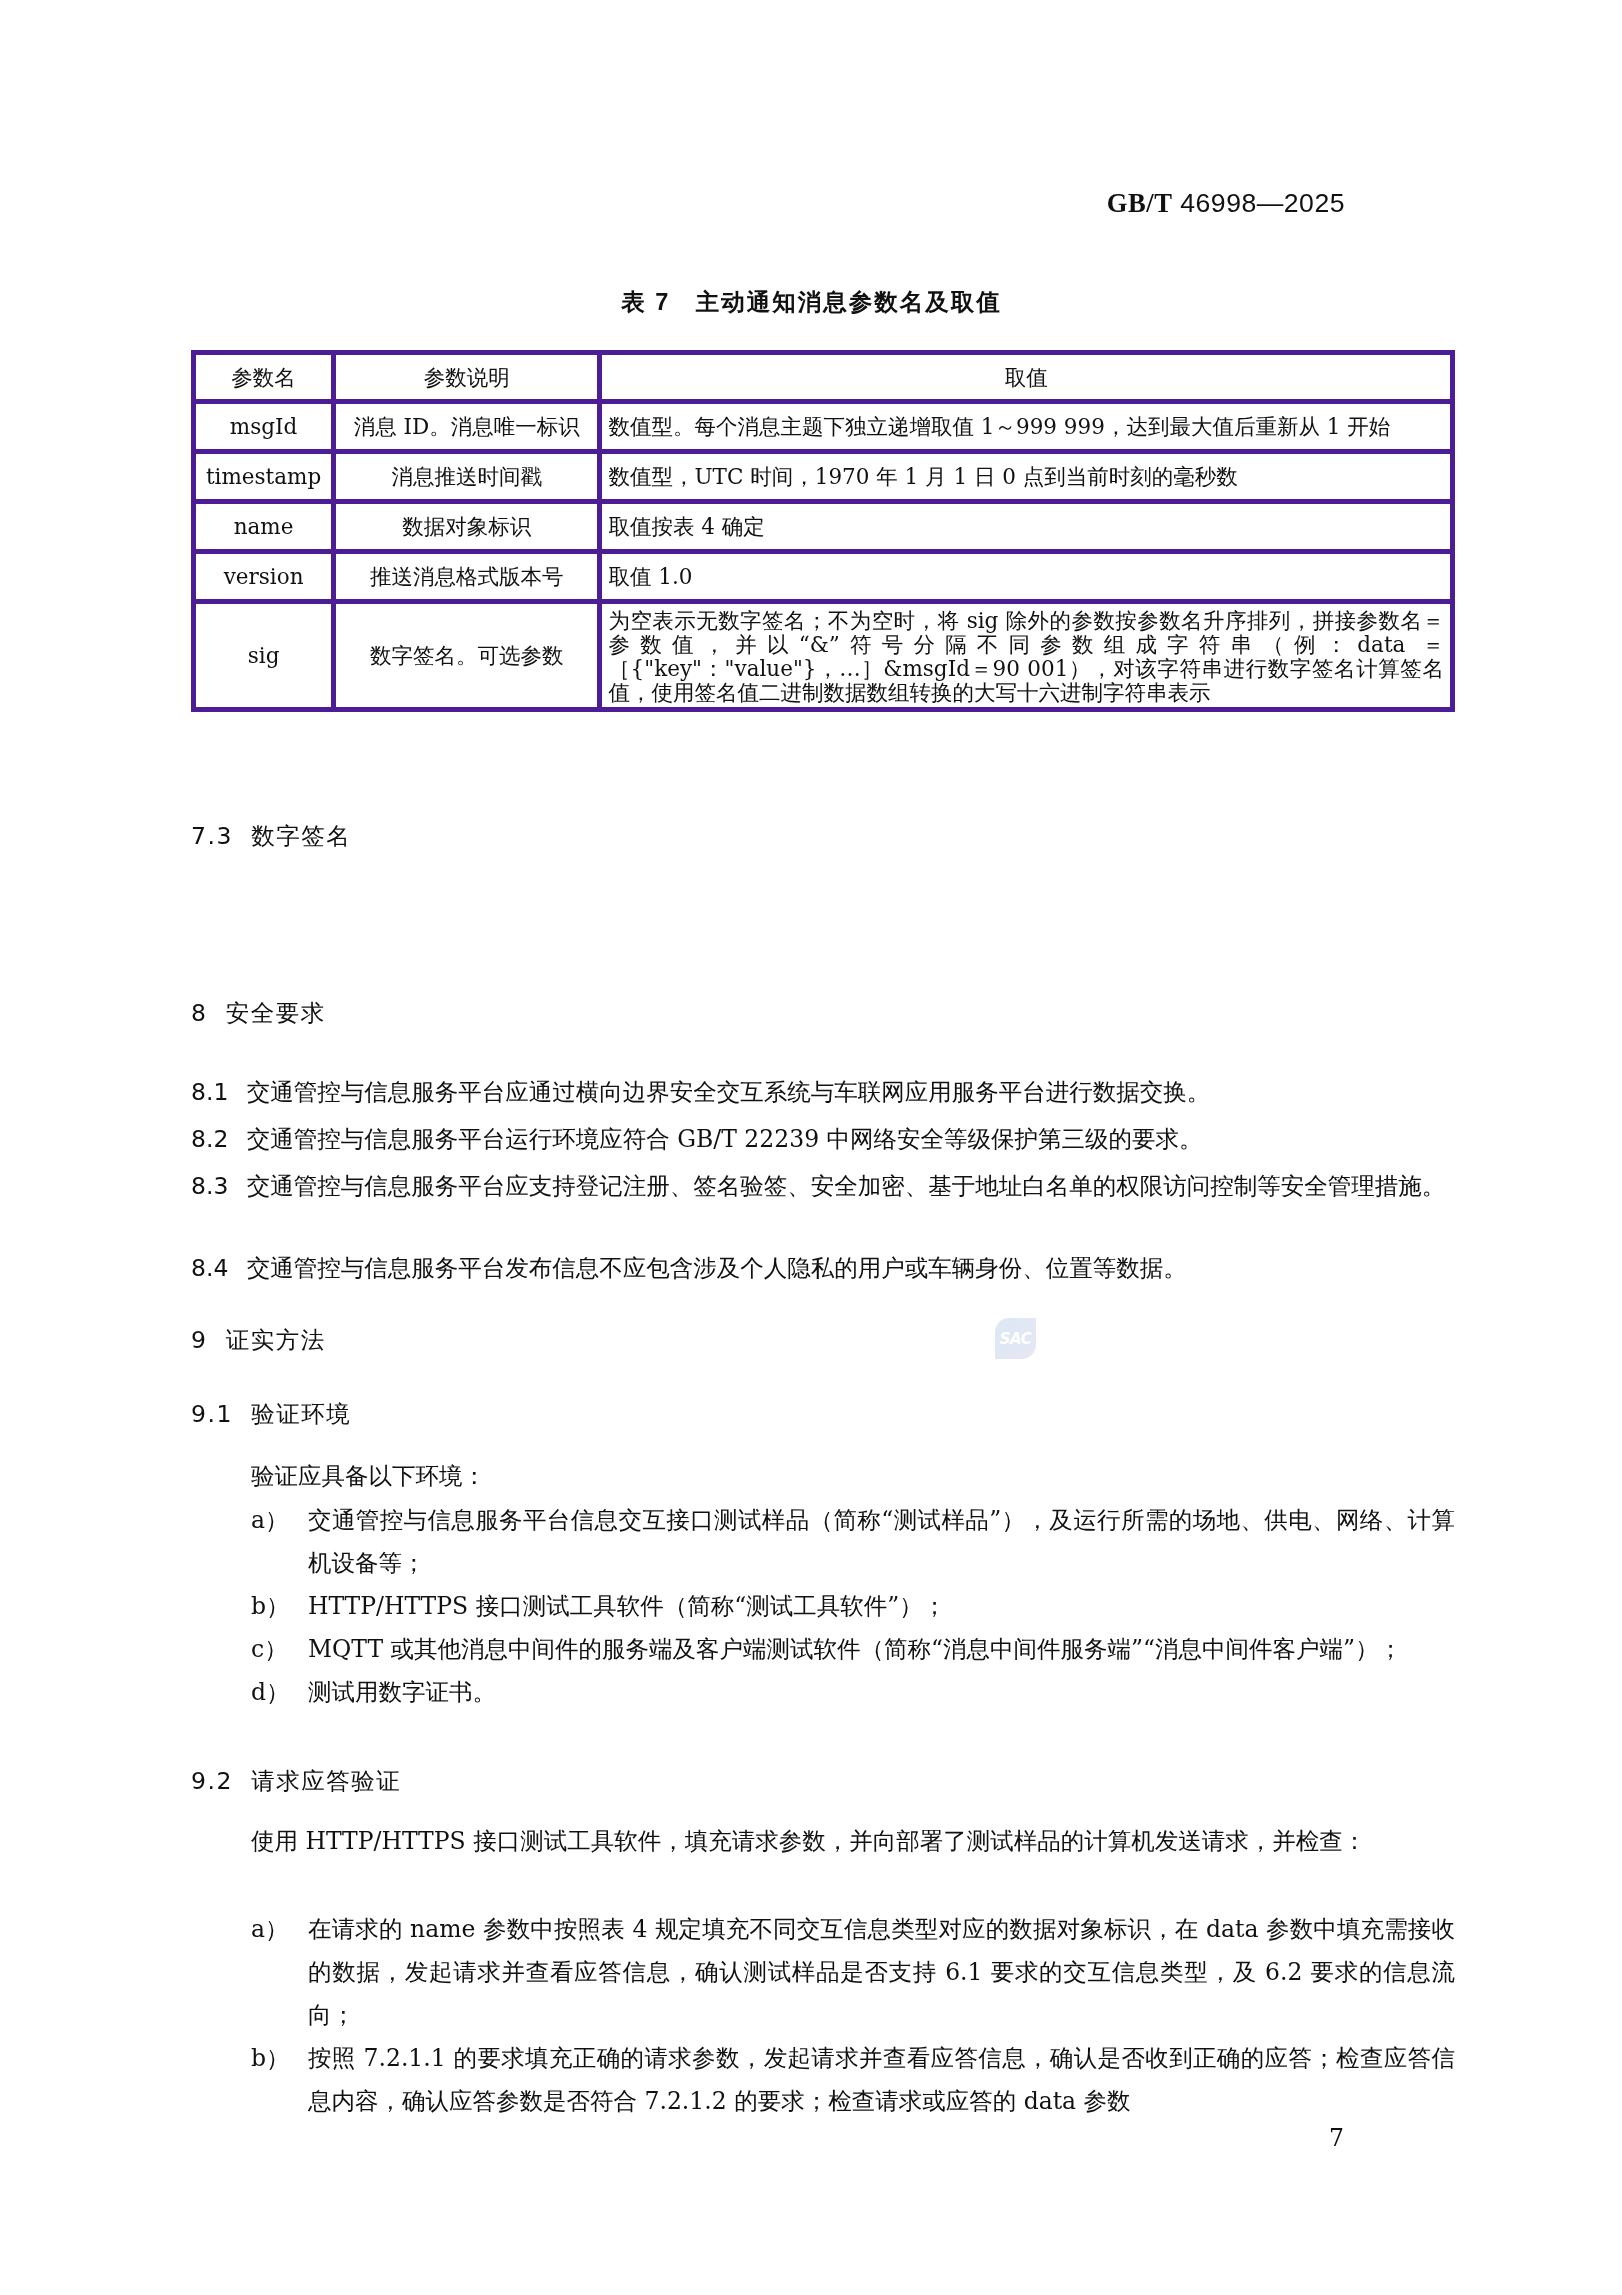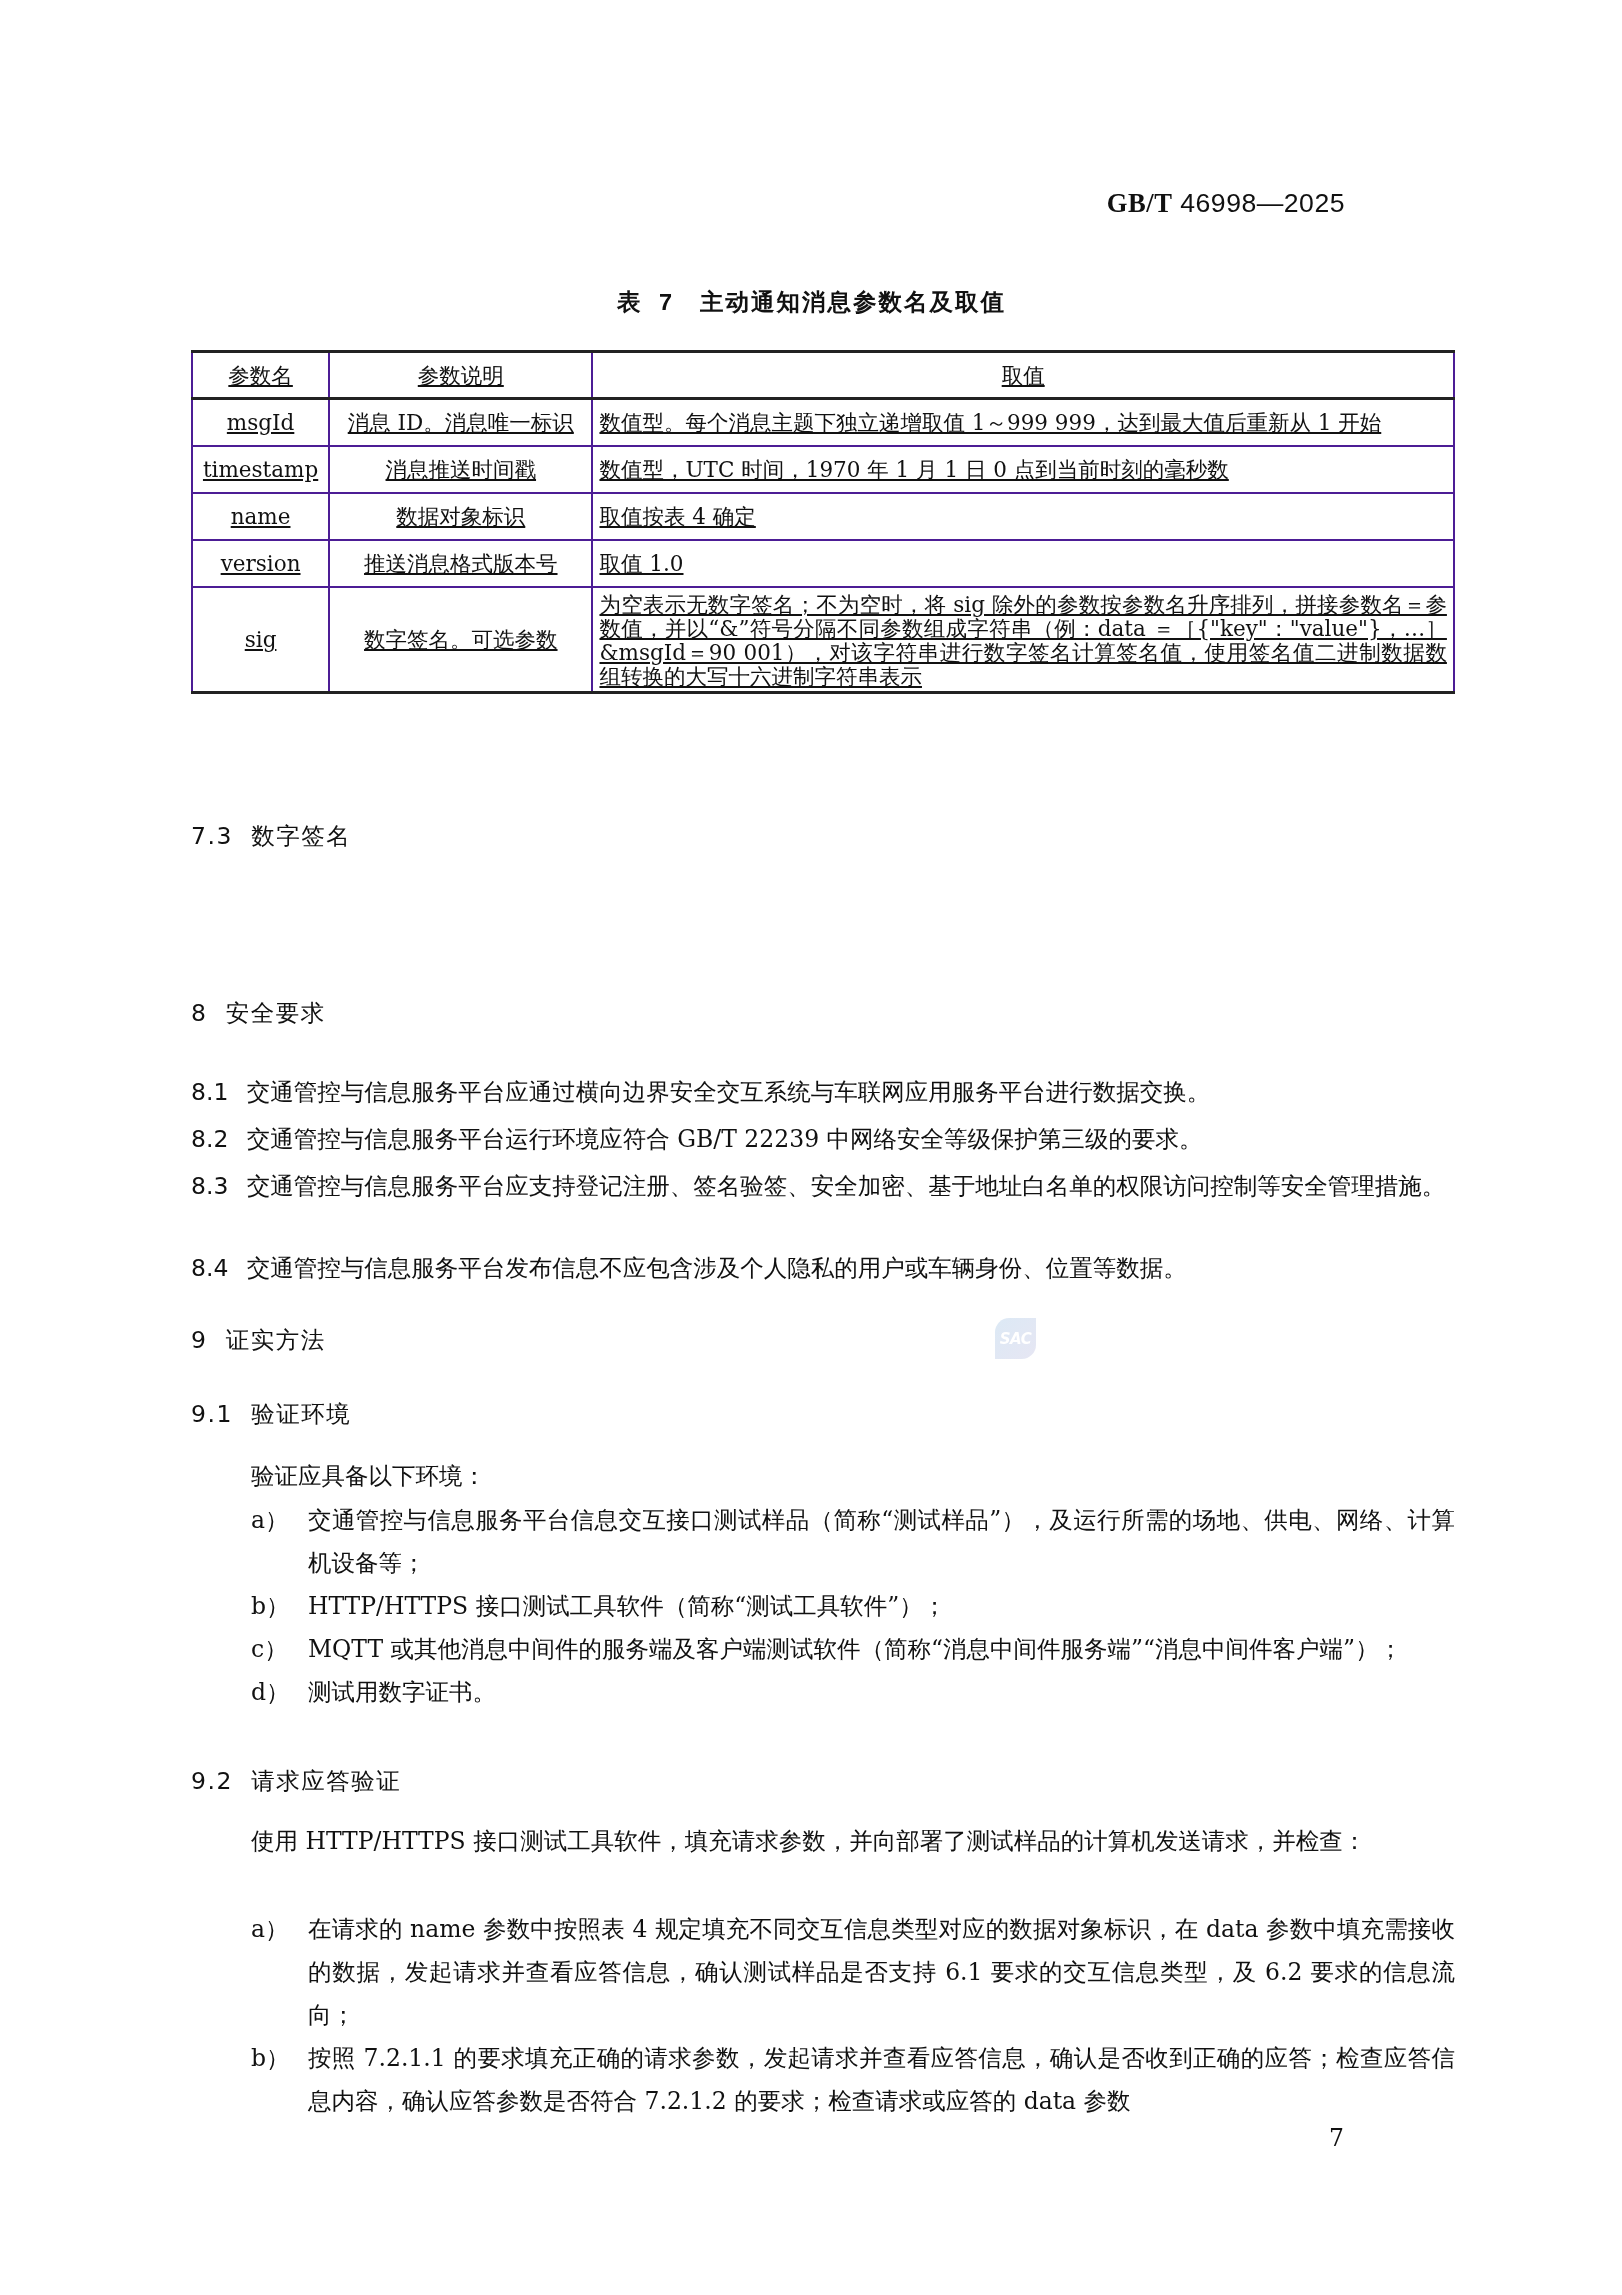--- a/index.html
+++ b/index.html
@@ -3,25 +3,25 @@
 <meta charset="utf-8">
 <style>
   html, body { margin: 0; padding: 0; background: #ffffff; }
   body { width: 1623px; height: 2295px; position: relative; overflow: hidden;
          font-family: "DejaVu Serif", "Liberation Serif", serif; color: #111; }
   .page { position: absolute; left: 0; top: 0; width: 1515px; height: 2295px; }
   .std-no { position: absolute; right: 170px; top: 188px; font-size: 26.6px; letter-spacing: 0.5px;
             font-family: "Liberation Sans", sans-serif; }
   .std-no .prefix { font-family: "Liberation Serif", serif; font-weight: bold; }
   .table-title { position: absolute; left: 0; width: 1623px; top: 286px; text-align: center;
-                 font-family: Liberation Mono, monospace; font-weight: bold; font-size: 23.5px; letter-spacing: 2px; }
+                 font-family: Liberation Sans, sans-serif; font-weight: bold; font-size: 23.5px; letter-spacing: 2px; }
   table.param-table { position: absolute; left: 191px; top: 350px; width: 1264px; border-collapse: collapse;
                       font-size: 21.5px; border-top: 3.1px solid #222; border-bottom: 3.1px solid #222;
                       border-left: 1.5px solid #222; border-right: 1.5px solid #222; }
-  table.param-table th, table.param-table td { border: 2px solid #4c1d95; padding: 0 6.1px; line-height: 43px; text-decoration: underline; }
+  table.param-table th, table.param-table td { border: 5px solid #4c1d95; padding: 0 6.1px; line-height: 43px; }
   table.param-table thead th { font-weight: normal; height: 44px; border-bottom: 3.1px solid #222; }
   table.param-table td.c1 { width: 123px; text-align: center; }
   table.param-table td.c2 { width: 249px; text-align: center; }
   table.param-table td.c3 { text-align: left; }
   table.param-table tr.body-row td { height: 45px; }
   table.param-table tr.sig-row td.c3 { line-height: 24px; padding-top: 5.1px; padding-bottom: 2px; text-align: justify; }
   .h2 { position: absolute; left: 191px; font-family: "DejaVu Sans", sans-serif; font-size: 23.5px; letter-spacing: 1.5px; }
   .h2 .num { margin-right: 18.4px; }
   .para { position: absolute; left: 191px; width: 1264px; font-size: 23.5px; line-height: 43px; text-align: justify; }
   .para.indent { text-indent: 60px; }

